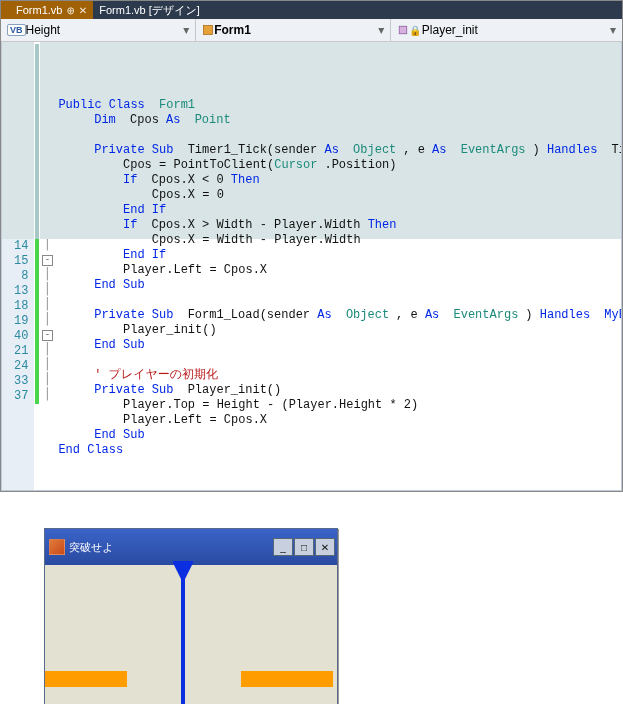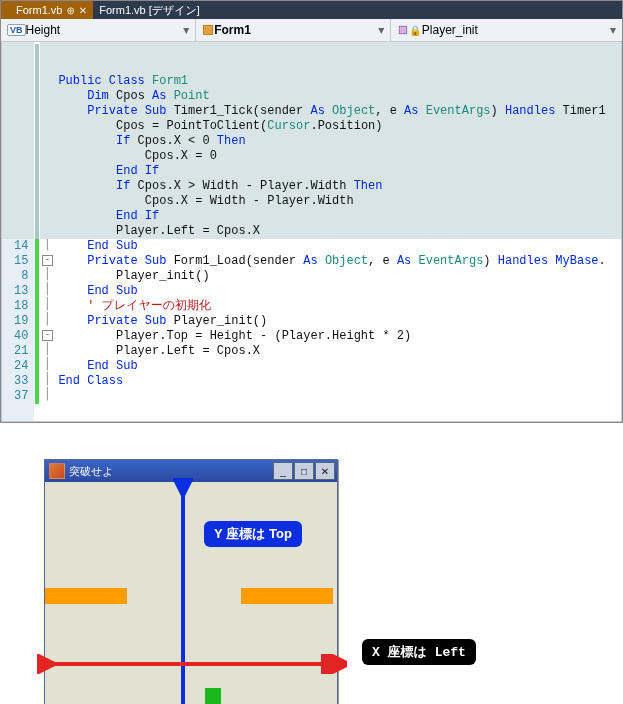--- a/index.html
+++ b/index.html
@@ -113,43 +113,43 @@
     overflow: hidden;
   }
   .highlight-block {
     position: absolute;
     left: -50px;
     top: 0;
     height: 195px;
     background: #d8e4e6;
     z-index: 0;
   }
-  .code-inner { position: relative; z-index: 1; }
+  .code-inner { position: relative; z-index: 1; margin-top: 24px; }
   .kw { color: #0026e6; }
   .type { color: #1a8a7a; }
   .str, .cmt { color: #b91c1c; }
-  .black { color: #111; }
+  .black { color: #111; padding-left: 7px; }
 
   .form-wrap {
     margin: 36px 0 0 44px;
     width: 296px;
     position: relative;
   }
   .winform {
     width: 292px;
     border: 1px solid #5a6a8a;
     background: #e3e1d1;
     box-shadow: 1px 1px 0 #999;
   }
   .titlebar {
     background: linear-gradient(#3a64c8, #2a4aa0);
     color: #fff;
     display: flex;
     align-items: center;
-    height: 22px;
+    height: 36px;
     font-family: "Segoe UI", sans-serif;
     font-size: 11px;
     padding: 0 2px 0 4px;
     gap: 4px;
   }
   .titlebar .appicon {
     width: 14px; height: 14px;
     background: linear-gradient(135deg,#e07a3a,#c84a1a);
     border: 1px solid #fff3;
   }
@@ -330,15 +330,14 @@
         <defs>
           <marker id="ahR" markerWidth="8" markerHeight="8" refX="4" refY="4" orient="auto">
             <path d="M0,0 L8,4 L0,8 Z" fill="#e22424"></path>
           </marker>
         </defs>
         <line x1="6" y1="10" x2="300" y2="10" stroke="#e22424" stroke-width="4" marker-start="url(#ahR)" marker-end="url(#ahR)"></line>
       </svg>
     </div>
   </div>
 
-  <div class="label-box label-blue" style="left:160px;top:62px">Y 座標は Top</div>
   <div class="label-box label-red" style="left:318px;top:180px">X 座標は Left</div>
 </div>
 
 </body></html>

